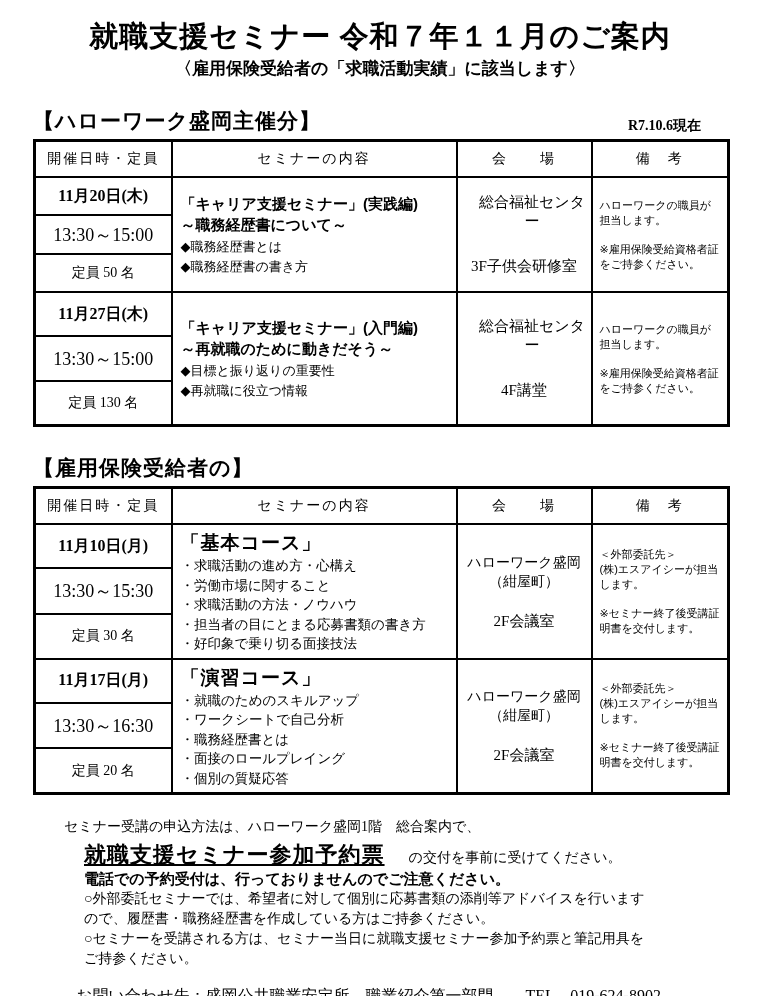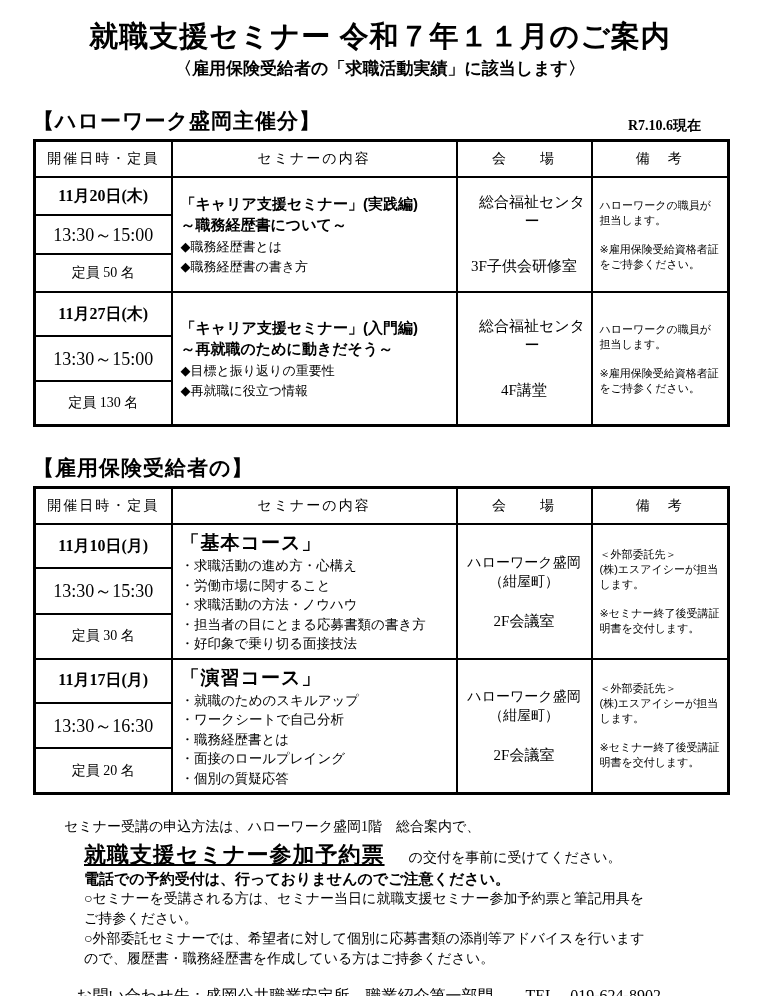--- a/index.html
+++ b/index.html
@@ -216,19 +216,19 @@
     </tbody>
   </table>
 
   <div class="footer">
     <p class="f-intro">セミナー受講の申込方法は、ハローワーク盛岡1階　総合案内で、</p>
     <p class="f-ticket-line">
       <span class="f-ticket">就職支援セミナー参加予約票</span>
       <span class="f-ticket-suffix">の交付を事前に受けてください。</span>
     </p>
     <p class="f-warn gothic">電話での予約受付は、行っておりませんのでご注意ください。</p>
+    <p class="f-note">○外部委託セミナーでは、希望者に対して個別に応募書類の添削等アドバイスを行いますので、履歴書・職務経歴書を作成している方はご持参ください。</p>
     <p class="f-note">○セミナーを受講される方は、セミナー当日に就職支援セミナー参加予約票と筆記用具をご持参ください。</p>
-    <p class="f-note">○外部委託セミナーでは、希望者に対して個別に応募書類の添削等アドバイスを行いますので、履歴書・職務経歴書を作成している方はご持参ください。</p>
     <p class="f-contact">お問い合わせ先：盛岡公共職業安定所　職業紹介第一部門　　TEL　019-624-8902</p>
 
   </div>
 
 </div>
 
 </body></html>

